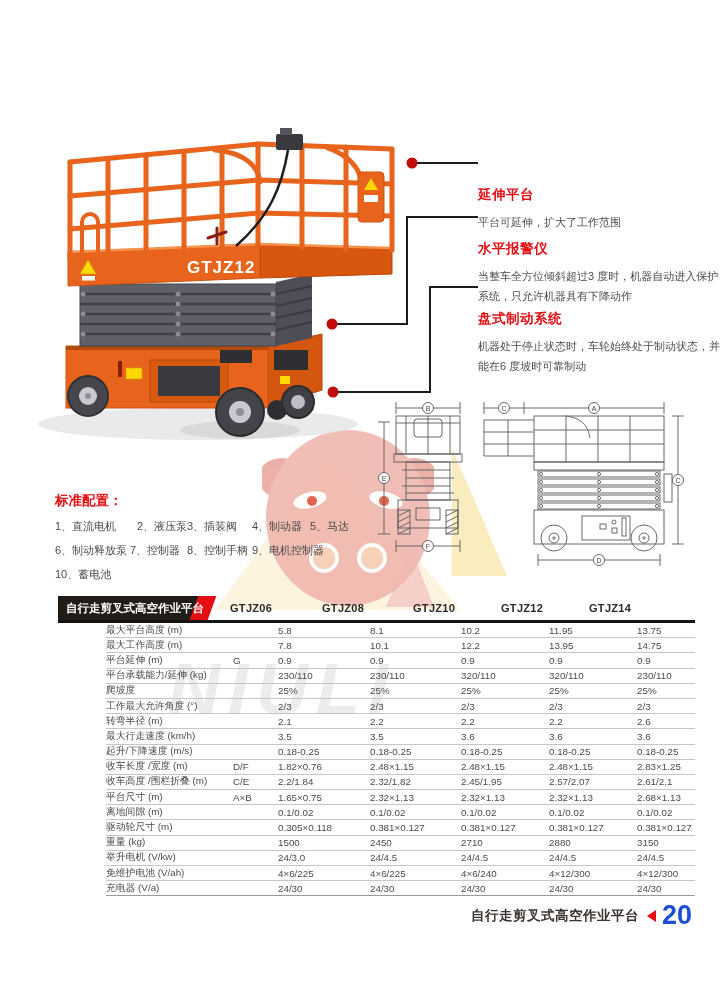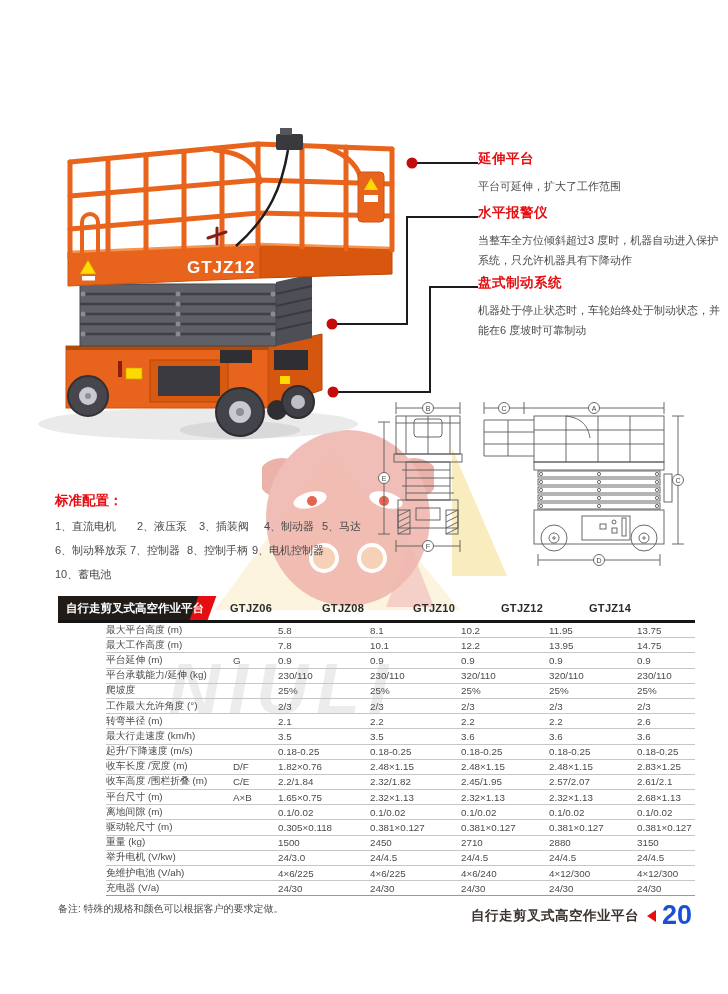--- a/index.html
+++ b/index.html
@@ -6,29 +6,29 @@
   body{font-family:"Liberation Sans","DejaVu Sans",sans-serif;background:#fff;}
   #page{position:relative;width:728px;height:994px;background:#fff;overflow:hidden;}
   .abs{position:absolute;}
   
   .wm{position:absolute;z-index:0;}
   .tri-cream{left:215px;top:452px;width:245px;height:158px;background:#fbf2d8;clip-path:polygon(47% 0,100% 100%,0 100%);opacity:.85;}
   .tri-yellow{left:452px;top:448px;width:55px;height:128px;background:#f7e7ae;clip-path:polygon(0 0,100% 100%,0 100%);opacity:.8;}
   .tri-pink{left:386px;top:545px;width:48px;height:62px;background:#f3c9c6;clip-path:polygon(50% 0,100% 100%,0 100%);opacity:.85;}
   .wm-brand{left:168px;top:648px;font-size:72px;font-weight:700;font-style:italic;letter-spacing:8px;color:rgba(160,160,160,0.20);}
   
-  .callout{position:absolute;left:478px;width:244px;z-index:2;}
+  .callout{position:absolute;left:478px;width:244px;z-index:2;margin-top:36px;}
   .callout .c-title{font-size:13.5px;font-weight:bold;color:#e50e12;letter-spacing:.5px;}
   .callout .c-body{margin-top:8px;font-size:11px;line-height:1.85;color:#4d4d4d;}
   
   .cfg{position:absolute;left:55px;top:492px;width:370px;z-index:2;}
   .cfg-h{font-size:13.5px;font-weight:bold;color:#e50e12;}
   .cfg-line{display:flex;margin-top:9px;font-size:11px;color:#4a4a4a;}
   .cfg-line span{display:inline-block;}
-  .cfg-line.l1 span{width:70px;} .cfg-line.l1 span:nth-child(2){width:62px;text-align:right;} .cfg-line.l1 span:nth-child(3){width:65px;margin-left:12px;} .cfg-line.l1 span:nth-child(4){width:58px;}
+  .cfg-line.l1 span{width:70px;} .cfg-line.l1 span:nth-child(2){width:62px;text-align:right;} .cfg-line.l1 span:nth-child(3){width:65px;} .cfg-line.l1 span:nth-child(4){width:58px;}
   .cfg-line.l2 span{width:75px;} .cfg-line.l2 span:nth-child(2){width:57px;} .cfg-line.l2 span:nth-child(3){width:65px;}
   
   .spec{position:absolute;left:58px;top:596px;width:637px;z-index:2;}
   .spec-head{position:relative;height:24px;}
   .ribbon{position:absolute;left:0;top:0;width:146px;height:24px;background:#221c18;display:flex;align-items:center;}
   .ribbon-red{position:absolute;left:136px;top:0;width:18px;height:24px;background:#e50e12;transform:skewX(-20deg);}
   .ribbon-title{position:relative;z-index:1;padding-left:8px;font-size:11.5px;font-weight:bold;color:#fff;letter-spacing:0;white-space:nowrap;}
   .models{position:absolute;left:172px;top:0;right:16px;height:24px;display:grid;grid-template-columns:92px 91px 88px 88px auto;align-items:center;}
   .models span{font-size:11px;font-weight:bold;color:#2a2a2a;letter-spacing:.3px;}
   .spec-sep{height:3px;background:#151515;}
@@ -506,21 +506,20 @@
         <div class="trow">
           <span>充电器 (V/a)</span>
           <span></span>
           <span>24/30</span>
           <span>24/30</span>
           <span>24/30</span>
           <span>24/30</span>
           <span>24/30</span>
         </div>
       </div>
-    <div class="spec-note">备注: 特殊的规格和颜色可以根据客户的要求定做。</div>
   </div>
 
   <div class="footer">
     <span class="f-title">自行走剪叉式高空作业平台</span>
     <span class="f-tri"></span>
     <span class="f-num">20</span>
   </div>
 
 </div>
 

